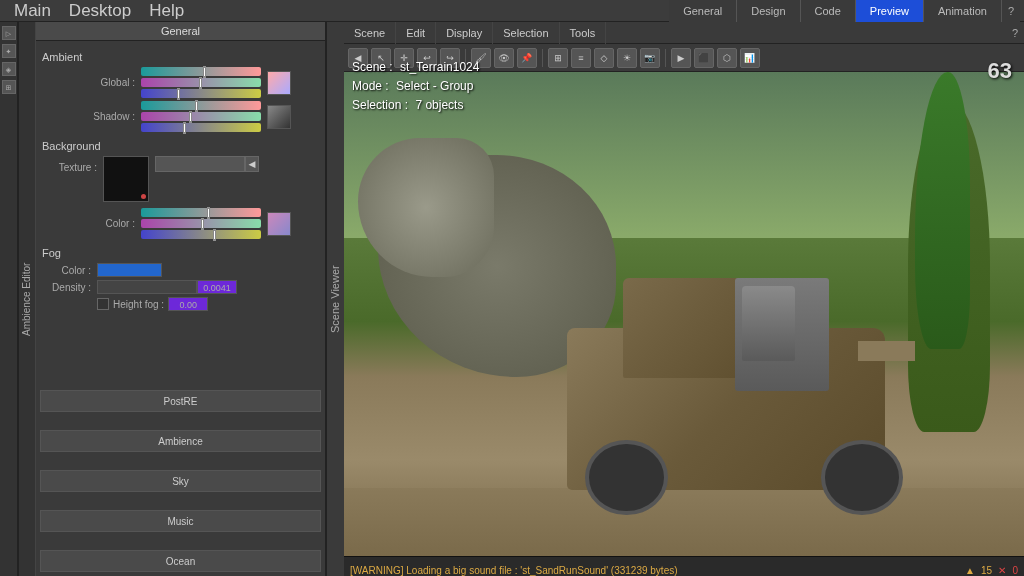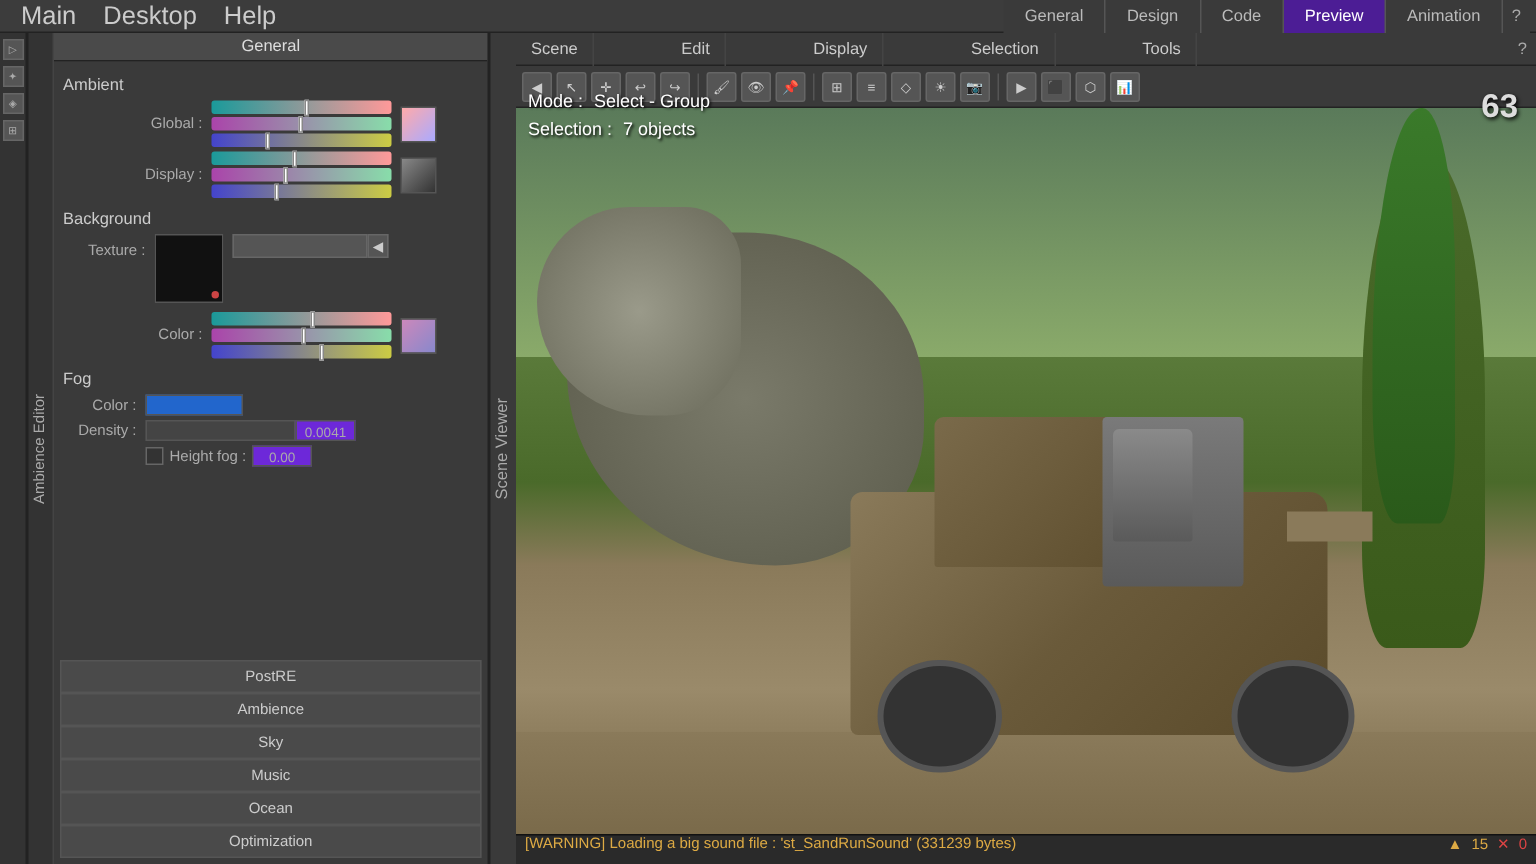--- a/index.html
+++ b/index.html
@@ -8,21 +8,21 @@
     
     .top-menubar {
       display: flex; align-items: center; height: 22px;
       background: #3c3c3c; border-bottom: 1px solid #222;
     }
     .top-menubar .menu-left { display: flex; align-items: center; gap: 2px; padding: 0 6px; }
     .top-menubar .menu-left span { padding: 2px 8px; cursor: pointer; color: #ccc; font-size: 17px; }
     .top-menubar .menu-right { margin-left: auto; display: flex; align-items: center; gap: 4px; padding-right: 4px; }
     .tab-bar { display: flex; align-items: center; height: 22px; background: #3a3a3a; }
     .tab-item { padding: 2px 14px; height: 22px; line-height: 18px; cursor: pointer; color: #bbb; font-size: 11px; border-right: 1px solid #555; }
-    .tab-item.active { background: #4c1d95; color: #fff; }
+    .tab-item.active { background: #1d4ed8; color: #fff; }
 
     
     .main-layout { display: flex; height: calc(576px - 22px); }
 
     
     .left-icons { width: 18px; background: #333; display: flex; flex-direction: column; align-items: center; padding: 4px 0; gap: 4px; border-right: 1px solid #222; }
     .left-icons .icon-btn { width: 14px; height: 14px; background: #555; border: 1px solid #666; font-size: 7px; text-align: center; line-height: 14px; cursor: pointer; color: #aaa; }
 
     
     .left-panel { width: 290px; background: #3a3a3a; display: flex; flex-direction: column; border-right: 1px solid #222; overflow: hidden; }
@@ -50,21 +50,21 @@
     .scene-car { position: absolute; bottom: 20%; left: 30%; width: 55%; height: 45%; }
     .car-body { position: absolute; bottom: 10%; left: 5%; width: 85%; height: 65%; background: linear-gradient(135deg, #8a7a5a, #6a5a3a, #5a4a2a); border-radius: 8px 12px 5px 5px; }
     .car-roof { position: absolute; bottom: 55%; left: 20%; width: 45%; height: 40%; background: linear-gradient(135deg, #7a6a4a, #5a4a2a); border-radius: 6px 8px 2px 2px; }
     .car-wheel-l { position: absolute; bottom: 0; left: 10%; width: 22%; height: 30%; background: #333; border-radius: 50%; border: 4px solid #555; }
     .car-wheel-r { position: absolute; bottom: 0; right: 5%; width: 22%; height: 30%; background: #333; border-radius: 50%; border: 4px solid #555; }
     .car-engine { position: absolute; top: 5%; left: 50%; width: 25%; height: 45%; background: linear-gradient(#7a7a7a, #5a5a5a); border-radius: 3px; }
     .scene-ground { position: absolute; bottom: 0; left: 0; right: 0; height: 25%; background: linear-gradient(180deg, #8a7a5a, #6a5a3a); }
     .scene-plant { position: absolute; top: 5%; right: 5%; width: 12%; height: 60%; background: linear-gradient(180deg, #4a6a2a, #3a5a1a); border-radius: 50% 50% 20% 20%; }
 
     
-    .bottom-bar { position: absolute; bottom: 0; left: 0; right: 0; height: 20px; background: #2a2a2a; display: flex; align-items: flex-start; padding: 0 6px; font-size: 10px; color: #aaa; border-top: 1px solid #111; z-index: 20; }
+    .bottom-bar { position: absolute; bottom: 0; left: 0; right: 0; height: 20px; background: #2a2a2a; display: flex; align-items: flex-end; padding: 0 6px; font-size: 10px; color: #aaa; border-top: 1px solid #111; z-index: 20; }
     .status-warning { color: #ddaa44; }
     .status-icons { margin-left: auto; display: flex; gap: 6px; align-items: center; }
     .status-icon-warn { color: #ddaa44; font-size: 10px; }
     .status-icon-err { color: #dd4444; font-size: 10px; }
 
     
     .ambience-label { writing-mode: vertical-lr; transform: rotate(180deg); background: #333; color: #aaa; font-size: 10px; padding: 8px 3px; border-right: 1px solid #222; border-left: 1px solid #444; text-align: center; width: 18px; }
 
     
     .panel-content { flex: 1; overflow-y: auto; padding: 6px; }
@@ -96,25 +96,25 @@
 
     
     .fog-row { display: flex; align-items: center; margin-bottom: 3px; }
     .fog-label { width: 55px; text-align: right; padding-right: 6px; color: #aaa; font-size: 10px; }
     .fog-color-bar { width: 65px; height: 14px; background: #2266cc; border: 1px solid #555; }
     .fog-density-bar { width: 100px; height: 14px; background: #444; border: 1px solid #555; }
     .fog-value { width: 40px; height: 14px; background: #6d28d9; border: 1px solid #555; color: #aaa; font-size: 9px; text-align: center; line-height: 14px; }
     .fog-checkbox { width: 12px; height: 12px; background: #333; border: 1px solid #666; margin-right: 4px; }
 
     
-    .panel-buttons { padding: 4px; display: flex; flex-direction: column; gap: 0; }
+    .panel-buttons { padding: 4px; display: flex; flex-direction: column; gap: 18px; }
     .panel-btn { height: 22px; background: #4a4a4a; border: 1px solid #555; color: #ccc; font-size: 10px; text-align: center; line-height: 22px; cursor: pointer; }
 
     .right-top-bar { display: flex; align-items: center; height: 22px; background: #3a3a3a; border-bottom: 1px solid #222; }
-    .right-menu-items { display: flex; gap: 48px; }
+    .right-menu-items { display: flex; }
     .right-menu-item { padding: 2px 10px; color: #ccc; font-size: 11px; cursor: pointer; border-right: 1px solid #444; height: 22px; line-height: 18px; }
     .right-top-help { margin-left: auto; padding: 0 6px; color: #aaa; cursor: pointer; font-size: 11px; }
 
     
     .scene-axes { position: absolute; bottom: 28px; left: 8px; width: 40px; height: 40px; z-index: 10; }
 
     
     .vp-label { font-size: 12px; color: #ddd; }
     .vp-label span { color: #fff; }
   </style>
@@ -167,21 +167,21 @@
             <div class="color-slider-thumb" style="left:48%;"></div>
           </div>
           <div class="color-slider-track" style="background: linear-gradient(90deg,#4444cc,#cccc44);">
             <div class="color-slider-thumb" style="left:30%;"></div>
           </div>
         </div>
         <div class="color-preview color-swatch-global"></div>
       </div>
 
       <div class="color-row">
-        <span class="color-label">Display :</span>
+        <span class="color-label">Shadow :</span>
         <div class="color-sliders">
           <div class="color-slider-track" style="background: linear-gradient(90deg,#1a9a9a,#ff9999);">
             <div class="color-slider-thumb" style="left:45%;"></div>
           </div>
           <div class="color-slider-track" style="background: linear-gradient(90deg,#aa44aa,#88ddaa);">
             <div class="color-slider-thumb" style="left:40%;"></div>
           </div>
           <div class="color-slider-track" style="background: linear-gradient(90deg,#4444cc,#cccc44);">
             <div class="color-slider-thumb" style="left:35%;"></div>
           </div>
@@ -241,21 +241,20 @@
       </div>
 
     </div>
 
     <div class="panel-buttons">
       <div class="panel-btn">PostRE</div>
       <div class="panel-btn">Ambience</div>
       <div class="panel-btn">Sky</div>
       <div class="panel-btn">Music</div>
       <div class="panel-btn">Ocean</div>
-      <div class="panel-btn">Optimization</div>
     </div>
 
   </div>
 
   <div class="scene-viewer-label">Scene Viewer</div>
 
   <div class="right-panel">
 
     <div class="right-top-bar">
       <div class="right-menu-items">
@@ -286,20 +285,24 @@
       <div class="vt-btn">📷</div>
       <div class="vt-separator"></div>
       <div class="vt-btn">▶</div>
       <div class="vt-btn">⬛</div>
       <div class="vt-btn">⬡</div>
       <div class="vt-btn">📊</div>
     </div>
 
     <div class="viewport-info">
       <div class="vp-label">
+        <span>Scene :</span>
+        <span style="margin-left:4px;">st_Terrain1024</span>
+      </div>
+      <div class="vp-label">
         <span>Mode :</span>
         <span style="margin-left:4px;">Select - Group</span>
       </div>
       <div class="vp-label">
         <span>Selection :</span>
         <span style="margin-left:4px;">7 objects</span>
       </div>
     </div>
 
     <div class="viewport-number">63</div>

